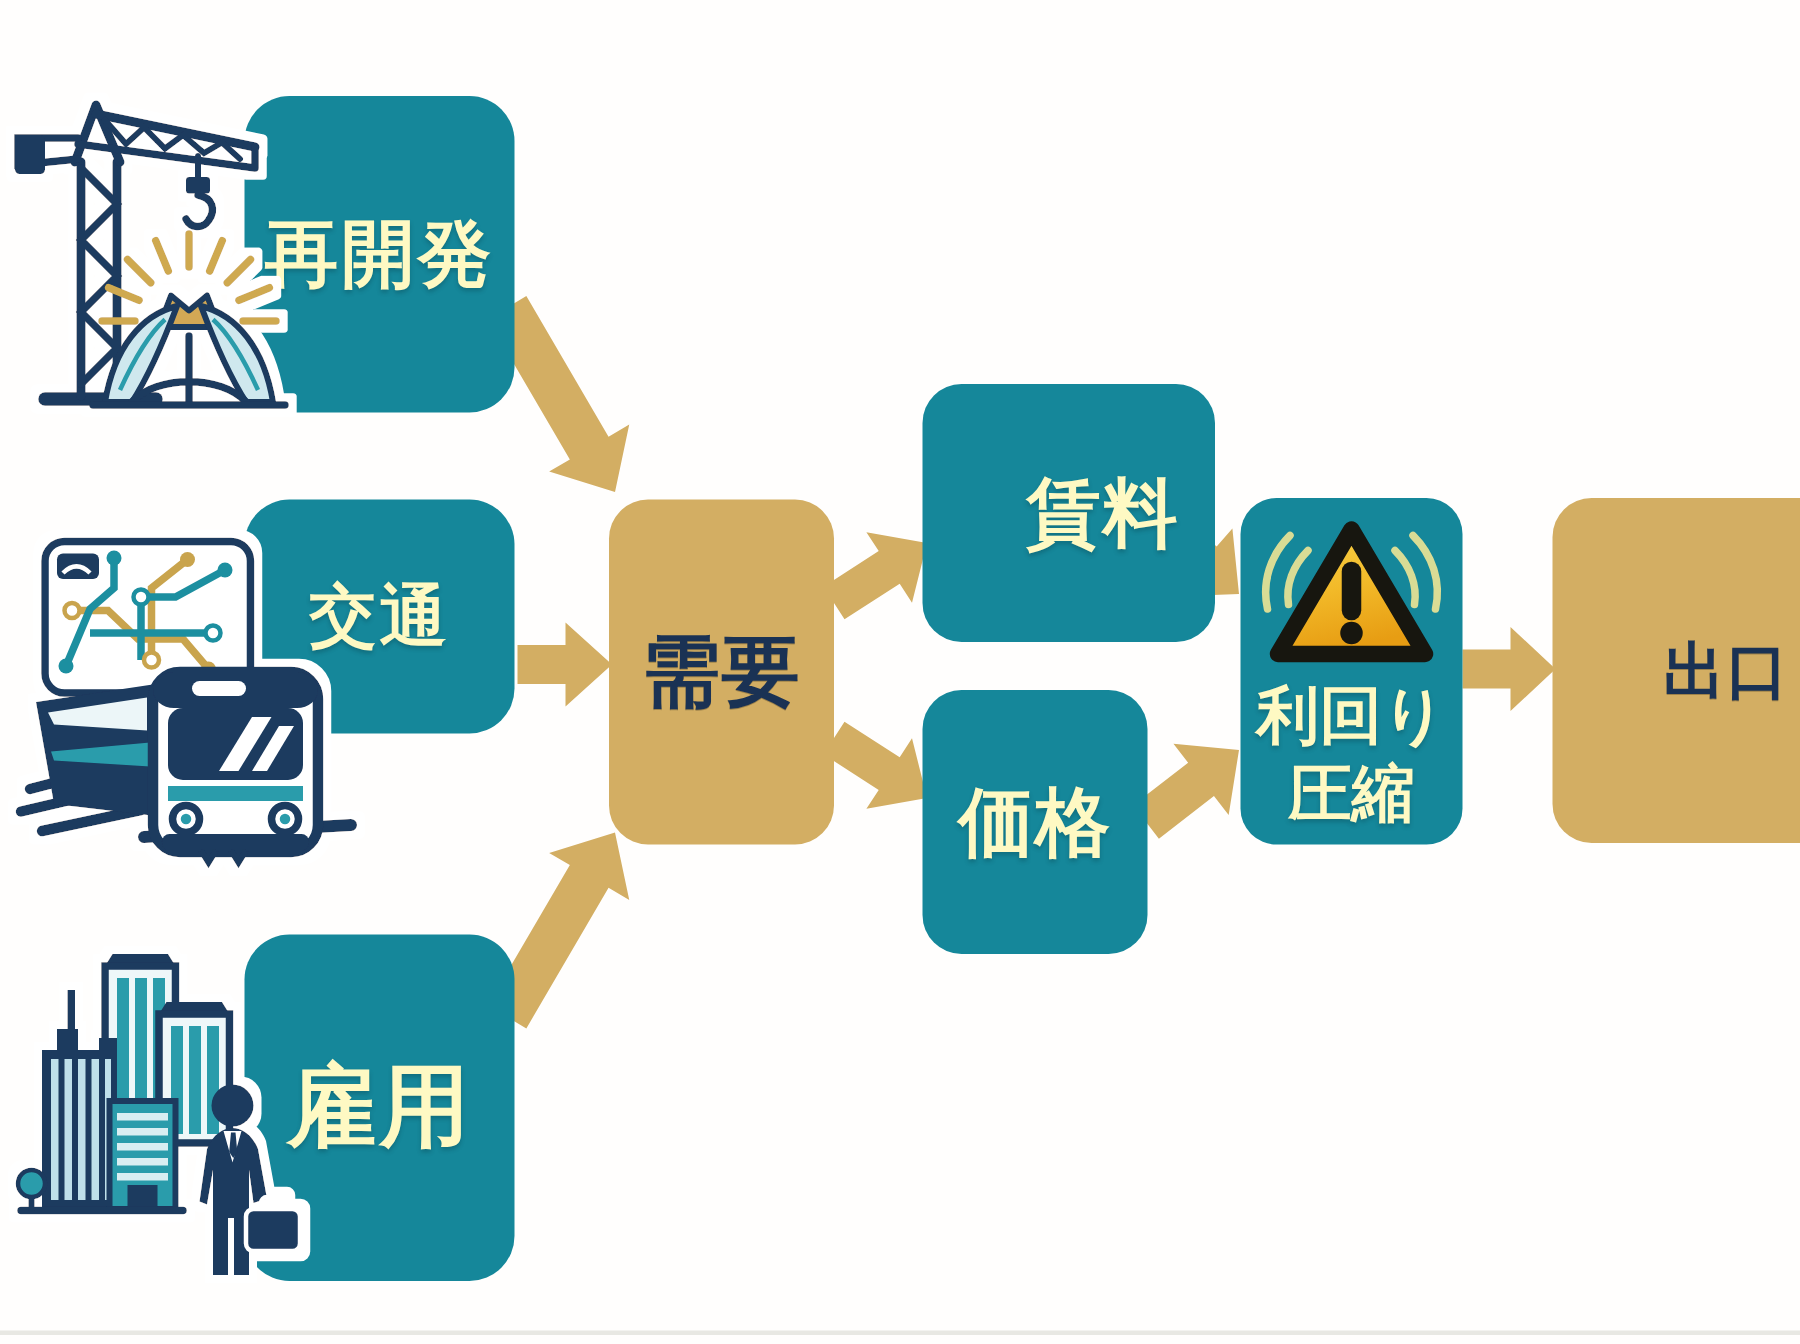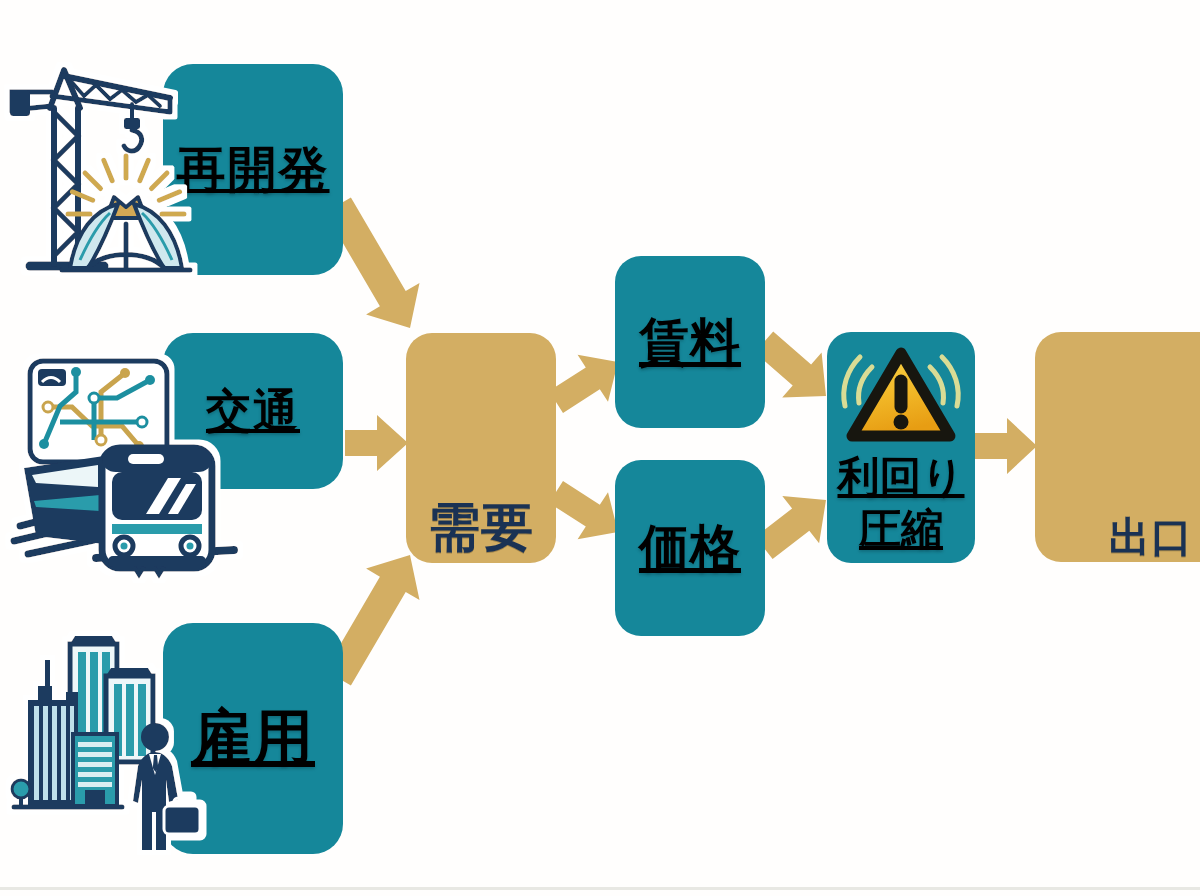--- a/index.html
+++ b/index.html
@@ -4,29 +4,29 @@
 <style>
   html,body{margin:0;padding:0;background:#ffffff;}
   body{width:1200px;height:896px;overflow:hidden;font-family:"DejaVu Sans","Liberation Sans",sans-serif;}
   .stage{position:relative;width:1200px;height:896px;background:#fffefd;}
   .layer{position:absolute;left:0;top:0;width:1200px;height:896px;}
   #arrow-layer{z-index:1;}
   #icon-layer{z-index:3;pointer-events:none;}
   .node{position:absolute;z-index:2;display:flex;flex-direction:column;align-items:center;justify-content:center;
         font-weight:bold;text-align:center;letter-spacing:2px;}
   .teal{background:var(--teal,#15879a);}
-  .gold{background:var(--gold,#d3ae63);justify-content:flex-end;}
-  .label-white{color:#000000;text-shadow:0 2px 3px rgba(8,45,56,0.28);text-decoration:underline;}
+  .gold{background:var(--gold,#d3ae63);}
+  .label-white{color:#fef9c3;text-shadow:0 2px 3px rgba(8,45,56,0.28);}
   .label-navy{color:var(--navy,#1a3254);text-shadow:0 1px 0 rgba(0,0,0,0.25);}
   .two-line{display:flex;flex-direction:column;line-height:1.22;}
   #node-redevelopment{left:163px;top:64px;width:180px;height:211px;border-radius:30px;font-size:49px;}
   #node-transport{left:163px;top:333px;width:180px;height:156px;border-radius:30px;font-size:45px;}
   #node-employment{left:163px;top:623px;width:180px;height:231px;border-radius:30px;font-size:60px;}
   #node-demand{left:406px;top:333px;width:150px;height:230px;border-radius:26px;font-size:52px;letter-spacing:1px;}
-  #node-rent{left:615px;top:256px;width:150px;height:172px;border-radius:26px;font-size:50px;letter-spacing:1px;}
+  #node-rent{left:615px;top:256px;width:150px;height:172px;border-radius:26px;font-size:50px;letter-spacing:1px;padding-left:45px;}
   #node-price{left:615px;top:460px;width:150px;height:176px;border-radius:26px;font-size:50px;letter-spacing:1px;}
   #node-yield{left:827px;top:332px;width:148px;height:231px;border-radius:24px;font-size:42px;letter-spacing:0;}
   #node-exit{left:1035px;top:332px;width:148px;height:230px;border-radius:26px;font-size:41px;letter-spacing:1px;padding-left:42px;}
   #node-yield .warn-svg{width:126px;height:104px;margin-top:2px;margin-bottom:4px;}
   .baseline{position:absolute;left:0;top:887px;width:1200px;height:3px;background:var(--hairline,#e8e8e3);z-index:0;}
 </style>
 </head>
 <body>
 
 <div class="stage">

